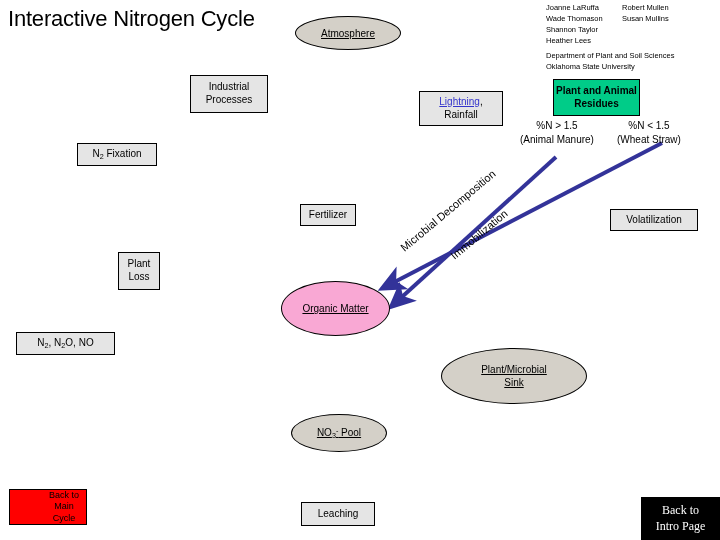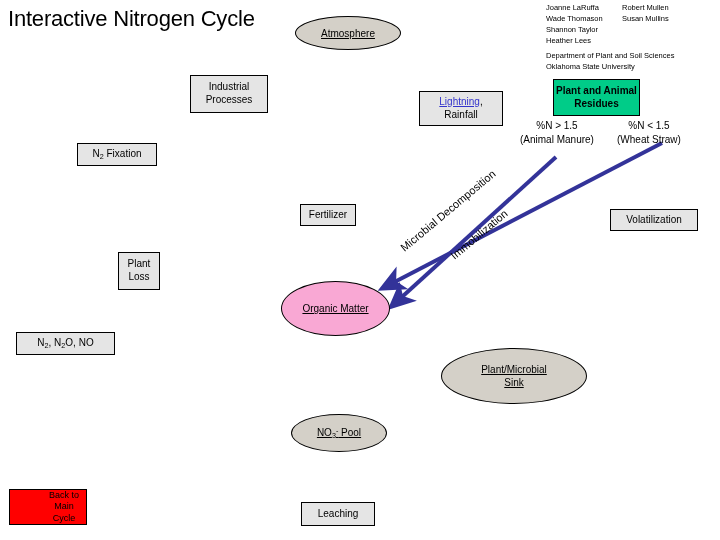--- a/index.html
+++ b/index.html
@@ -268,14 +268,18 @@
 
   <div class="box" id="leaching">
     <span>Leaching</span>
   </div>
 
   <div class="box" id="backmain">
     <span>Back to Main</span>
     <span>Cycle</span>
   </div>
 
+  <div class="box" id="backintro">
+    <span>Back to</span>
+    <span>Intro Page</span>
+  </div>
 
 </div>
 
 </body></html>

